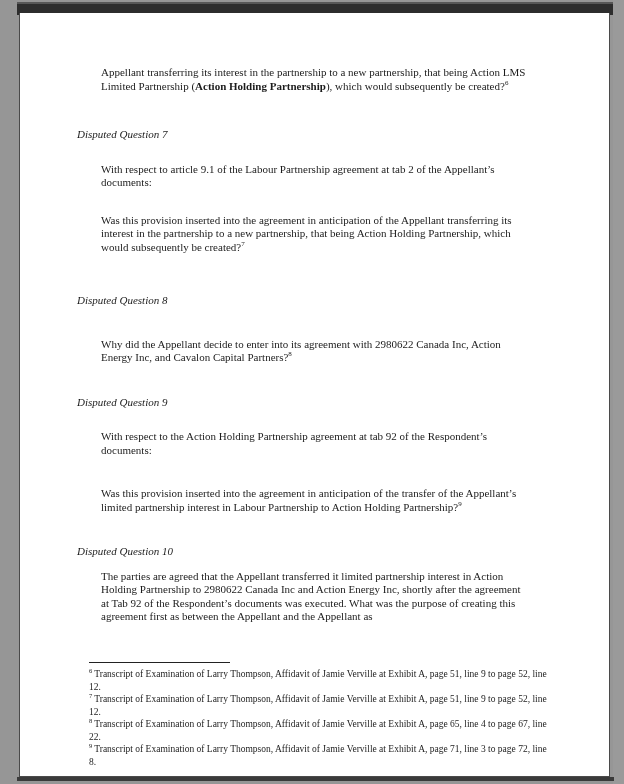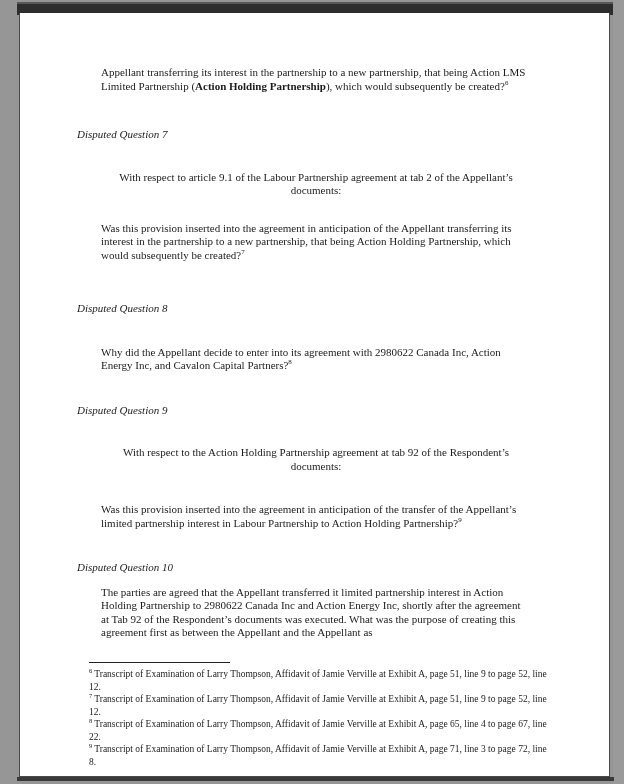--- a/index.html
+++ b/index.html
@@ -29,21 +29,21 @@
     position:absolute; left:57px; top:53px; width:455px;
     font-size:11px; line-height:13.5px;
   }
   .para {
     margin:0 0 0 24px; width:430px; text-align:left;
   }
   .heading {
     font-style:italic; font-size:11px; margin:0;
   }
   .m-after-para   { margin-top:35px; }  
-  .m-head-to-para { margin-top:29px;text-align:center; }
+  .m-head-to-para { margin-top:21px; }
   .m-para-to-para { margin-top:24px; }
   .m-before-head  { margin-top:40px; }
   .m-head-gap     { margin-top:30px; }
   .m-big-head     { margin-top:31px; }
   .m-last         { margin-top:11px; }
   .bold { font-weight:bold; }
   sup.ref {
     font-size:7px; line-height:0; vertical-align:super;
   }
   .footnotes {

